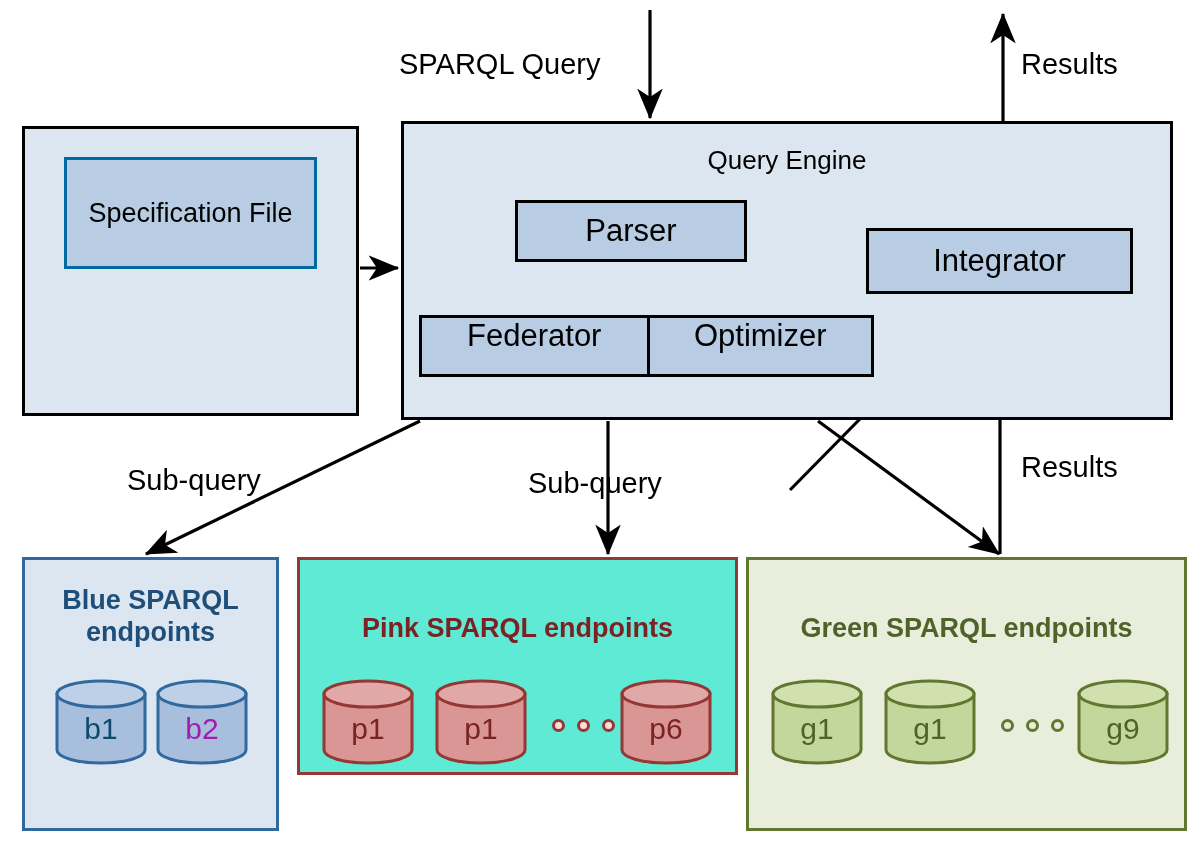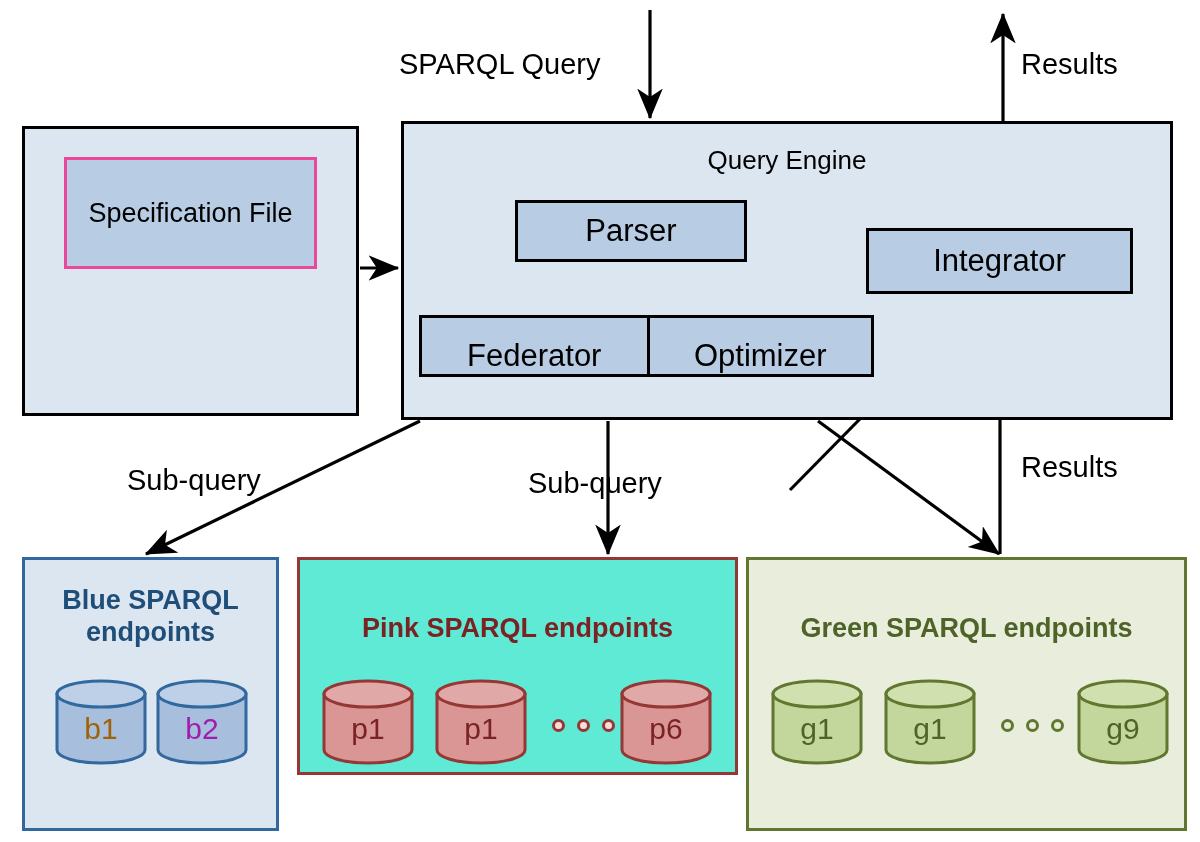--- a/index.html
+++ b/index.html
@@ -37,21 +37,21 @@
     position: absolute;
     left: 22px; top: 126px;
     width: 337px; height: 290px;
     background: #dce6f1;
     border: 3px solid #000000;
     box-sizing: border-box;
   }
   .store-inner {
     position: absolute;
     background: #b8cce4;
-    border: 3px solid #ec4899;
+    border: 3px solid #0369a1;
     box-sizing: border-box;
     display: flex;
     align-items: center;
     justify-content: center;
     text-align: center;
     font-size: 27px;
     color: #000;
   }
   #spec-file  { left: 64px; top: 157px; width: 253px; height: 112px; }
   #hash-table { left: 45px; top: 292px; width: 283px; height: 100px; font-size: 25px; }
@@ -81,21 +81,21 @@
     justify-content: center;
     font-size: 31px;
     color: #000;
   }
   #parser     { left: 515px; top: 200px; width: 232px; height: 62px; }
   #fedopt     { left: 419px; top: 315px; width: 455px; height: 62px; padding: 0; }
   #fedopt .half {
     width: 50%;
     height: 100%;
     display: flex;
-    align-items: flex-end;
+    align-items: flex-start;
     justify-content: center;
     box-sizing: border-box;
   }
   #fedopt .half.right { border-left: 3px solid #000000; }
   #integrator { left: 866px; top: 228px; width: 267px; height: 66px; }
 
   
   .panel {
     position: absolute;
     box-sizing: border-box;
@@ -227,21 +227,21 @@
   </div>
 
   <div class="panel" id="panel-blue">
     <div class="panel-title" id="title-blue">Blue SPARQL
 endpoints</div>
   <div class="cyl" style="left: 30px; top: 119px;">
         <svg viewBox="0 0 92 86">
           <path d="M2,15 L2,71 A44,13 0 0 0 90,71 L90,15 Z" fill="#a7bedc" stroke="#31689e" stroke-width="3"></path>
           <ellipse cx="46" cy="15" rx="44" ry="13" fill="#bed0e8" stroke="#31689e" stroke-width="3"></ellipse>
         </svg>
-        <div class="cyl-label" style="color: #a16207;">b1</div>
+        <div class="cyl-label" style="color: #0c4a6e;">b1</div>
       </div>
       <div class="cyl" style="left: 131px; top: 119px;">
         <svg viewBox="0 0 92 86">
           <path d="M2,15 L2,71 A44,13 0 0 0 90,71 L90,15 Z" fill="#a7bedc" stroke="#31689e" stroke-width="3"></path>
           <ellipse cx="46" cy="15" rx="44" ry="13" fill="#bed0e8" stroke="#31689e" stroke-width="3"></ellipse>
         </svg>
         <div class="cyl-label" style="color: #a21caf;">b2</div>
       </div>
     </div>
 

